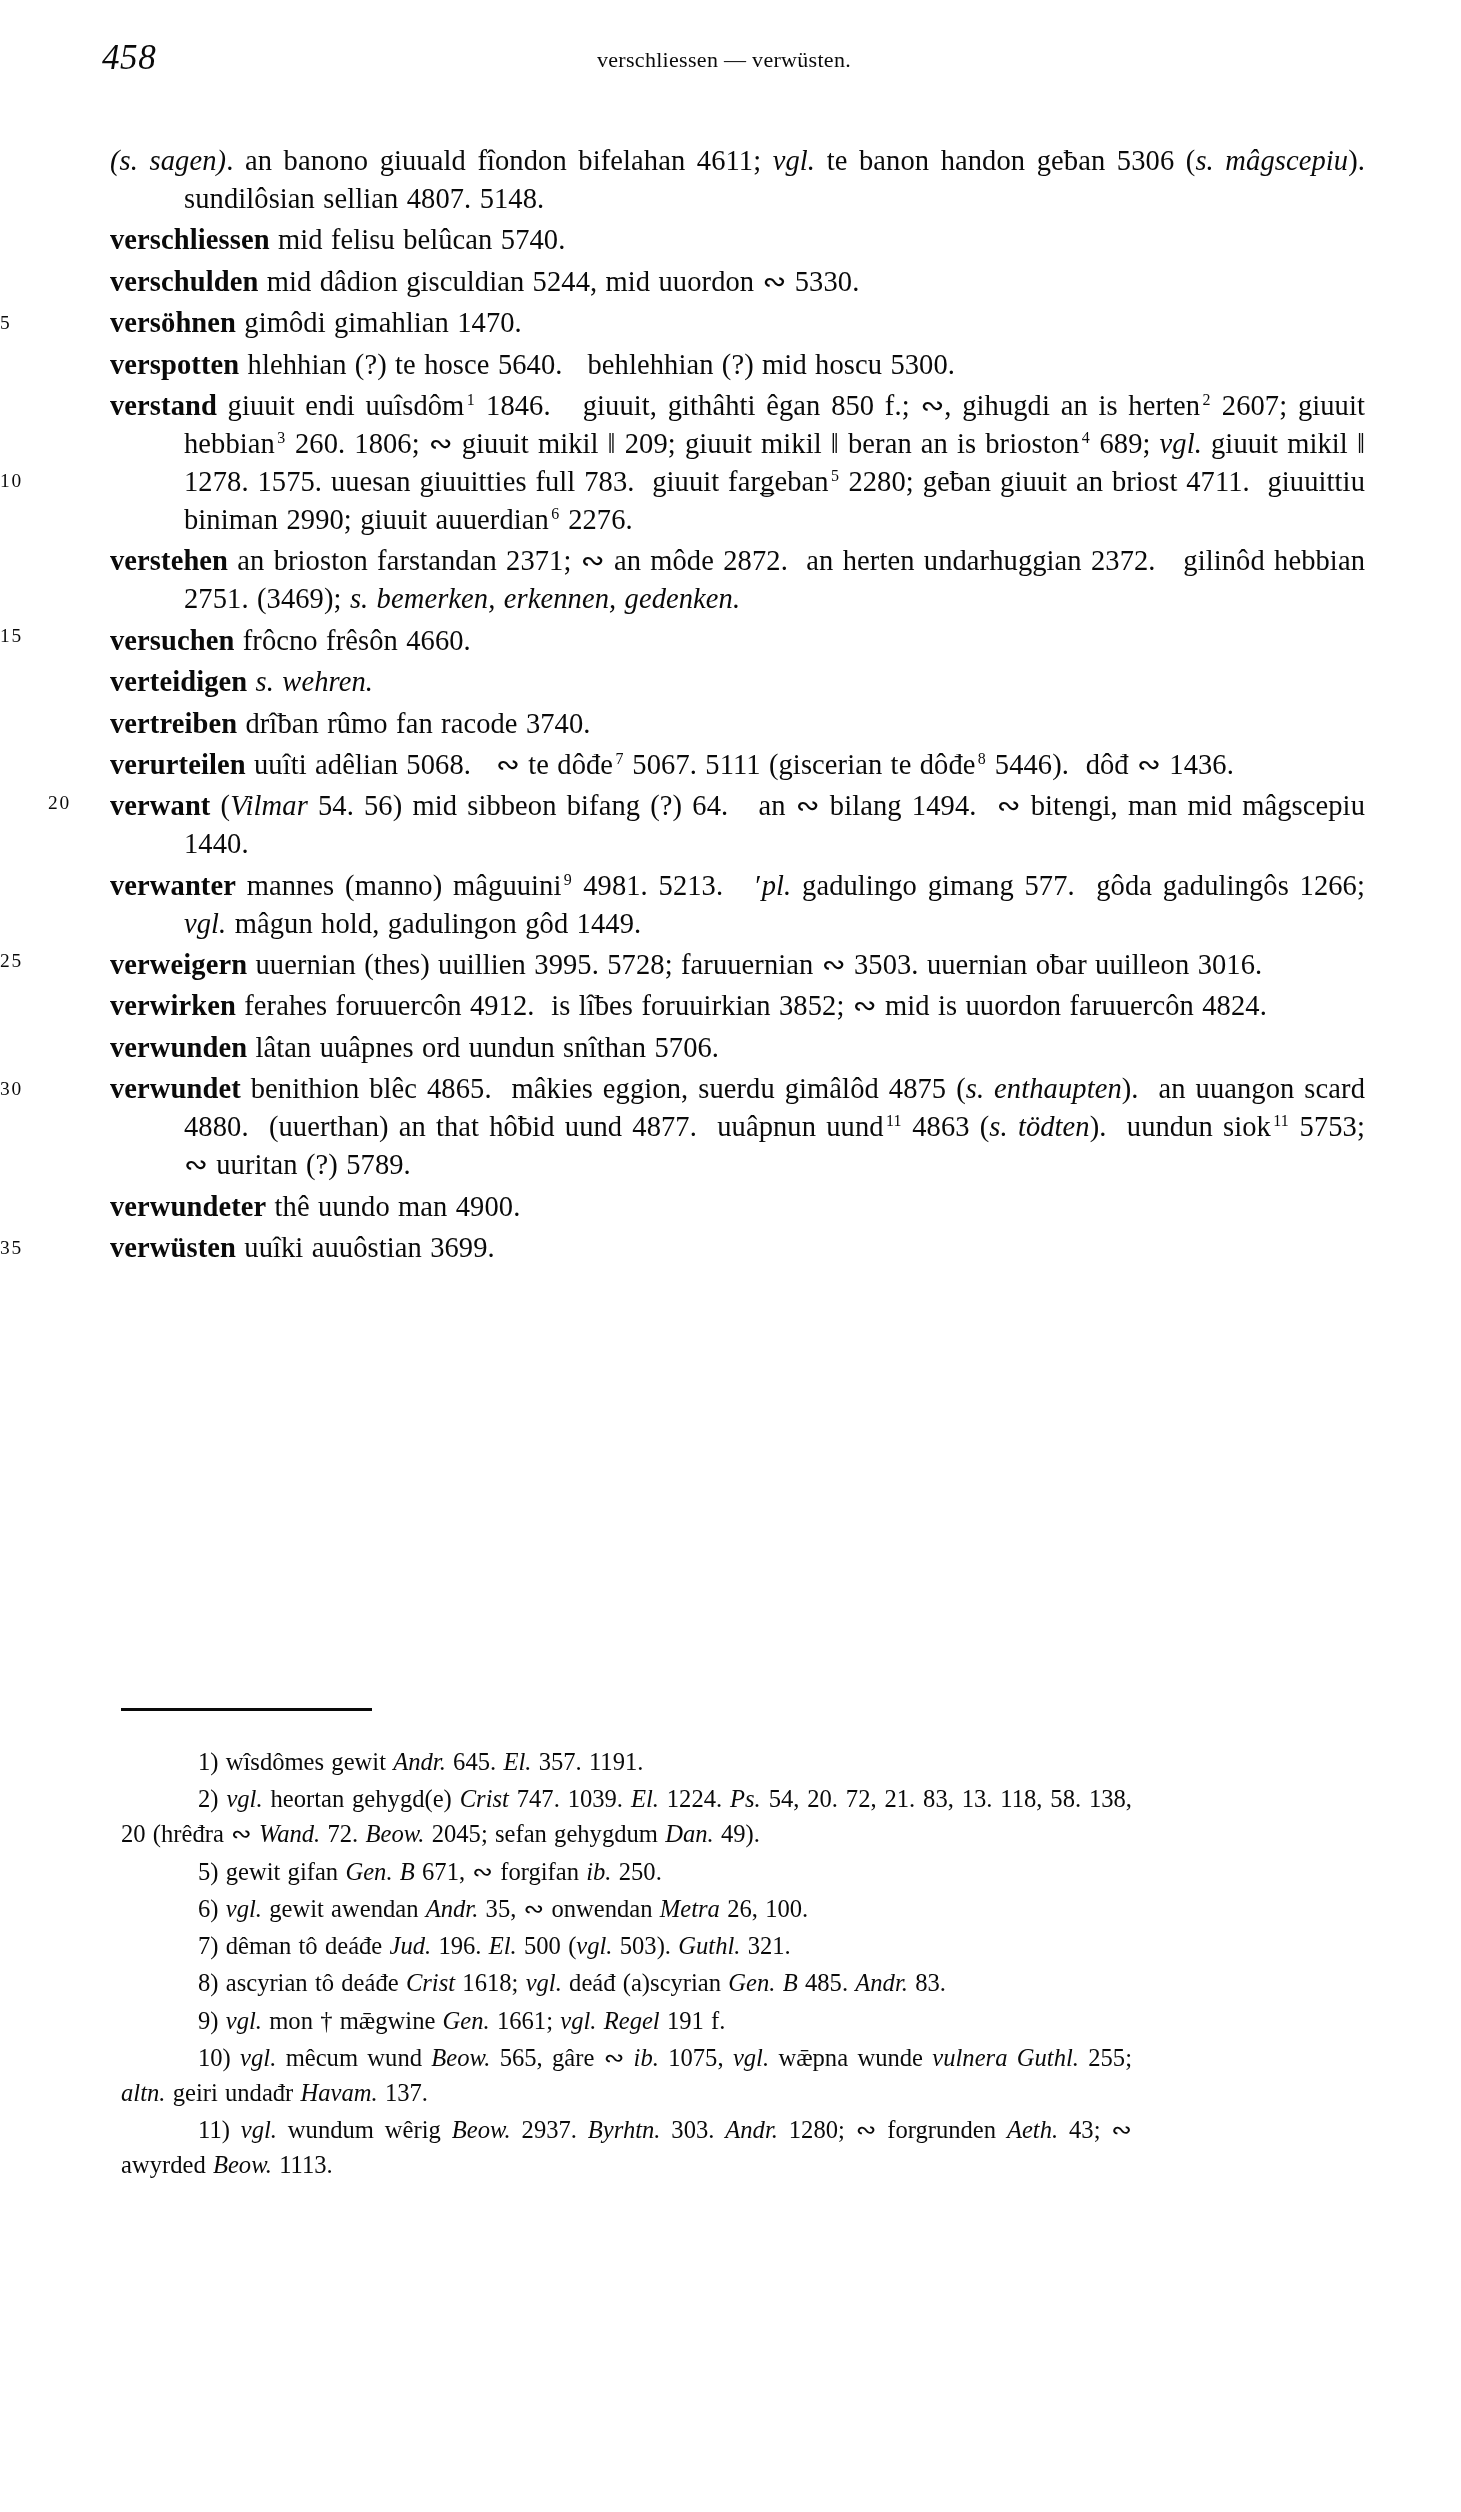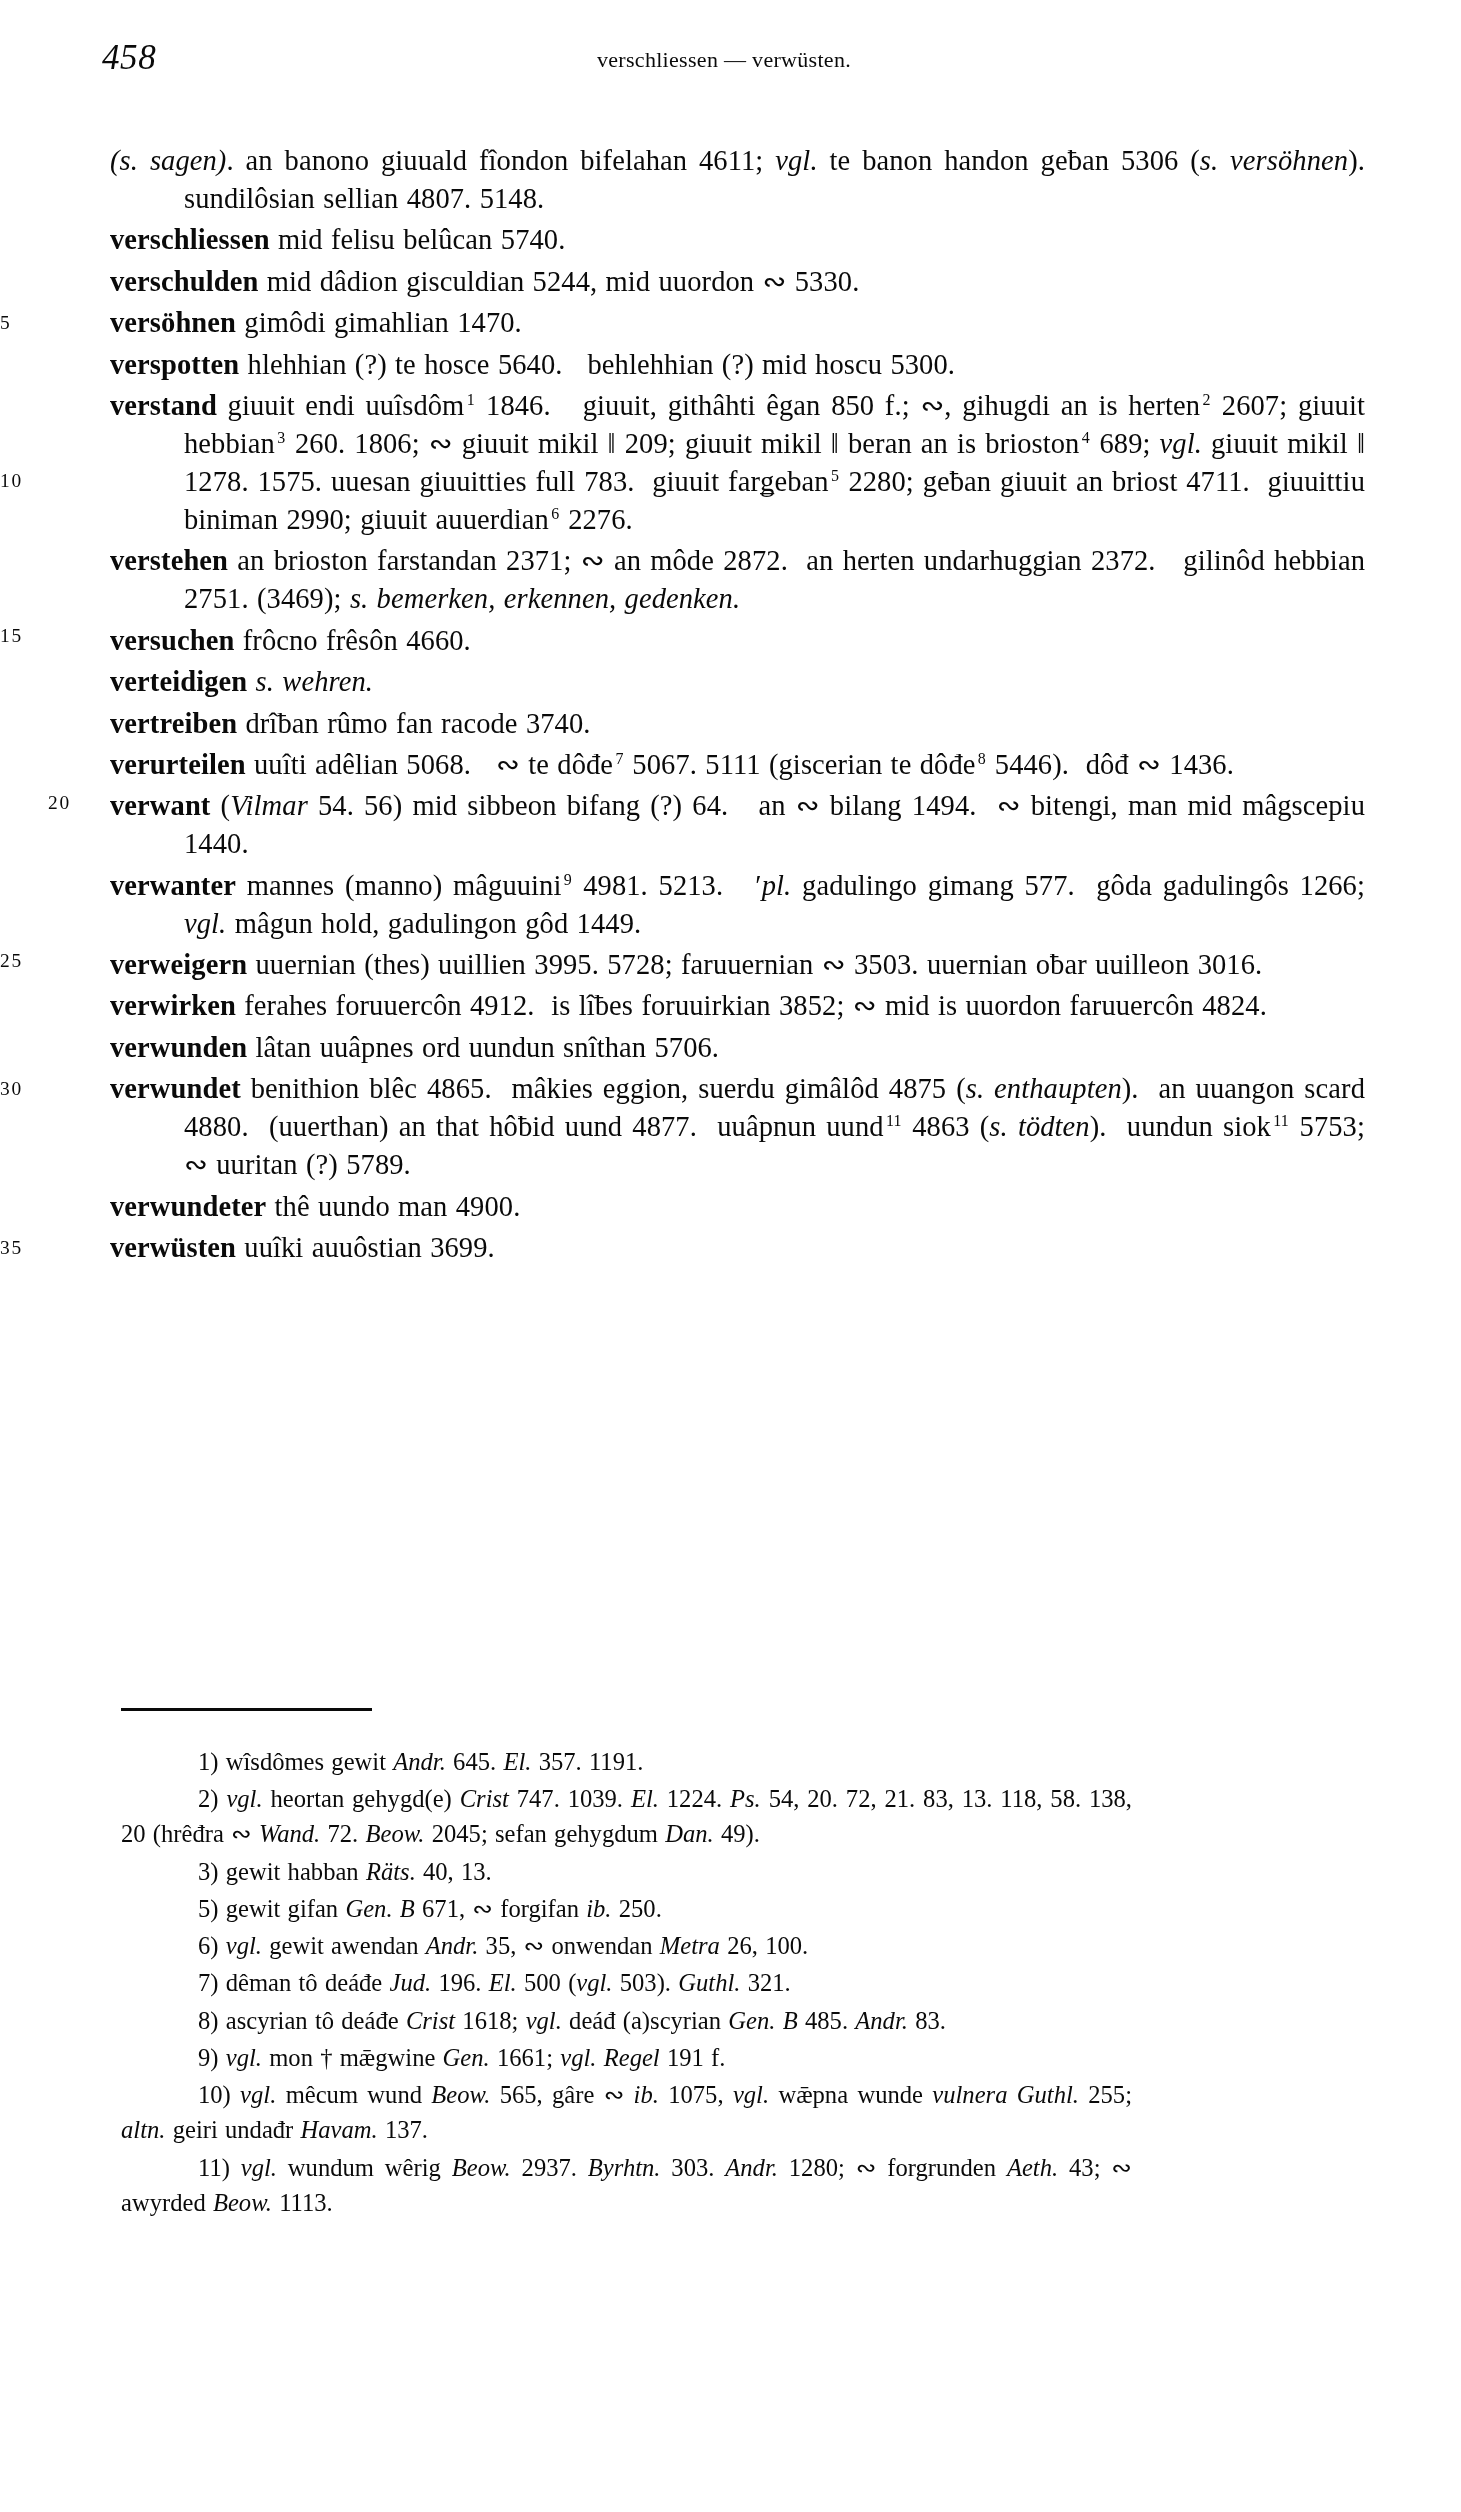--- a/index.html
+++ b/index.html
@@ -124,21 +124,21 @@
 <body>
 
 <div class="page">
 
   <div class="runhead">
     <div class="folio">458</div>
     <div class="runhead-title">verschliessen — verwüsten.</div>
   </div>
 
   <div class="body-block" id="entries-host">
-      <p class="entry"><span><span class="it">(s. sagen)</span>. an banono giuuald fîondon bifelahan 4611; <span class="it">vgl.</span> te banon handon ge﻿ƀan 5306 (<span class="it">s. versöhnen</span>). sundilôsian sellian 4807. 5148.</span></p>
+      <p class="entry"><span><span class="it">(s. sagen)</span>. an banono giuuald fîondon bifelahan 4611; <span class="it">vgl.</span> te banon handon ge﻿ƀan 5306 (<span class="it">s. mâgscepiu</span>). sundilôsian sellian 4807. 5148.</span></p>
       <p class="entry"><span><span class="hw">verschliessen</span> mid felisu belûcan 5740.</span></p>
       <p class="entry"><span><span class="hw">verschulden</span> mid dâdion gisculdian 5244, mid uuordon <span class="tilde">∾</span> 5330.</span></p>
       <p class="entry"><span class="lineno" style="top: 0px;">5</span><span><span class="hw">versöhnen</span> gimôdi gimahlian 1470.</span></p>
       <p class="entry"><span><span class="hw">verspotten</span> hlehhian (?) te hosce 5640.&nbsp;&nbsp; behlehhian (?) mid hoscu 5300.</span></p>
       <p class="entry"><span class="lineno" style="top: 75px;">10</span><span><span class="hw">verstand</span> giuuit endi uuîsdôm<sup>1</sup> 1846.&nbsp;&nbsp; giuuit, githâhti êgan 850 f.; <span class="tilde">∾</span>, gihugdi an is herten<sup>2</sup> 2607; giuuit hebbian<sup>3</sup> 260. 1806; <span class="tilde">∾</span> giuuit mikil ‖ 209; giuuit mikil ‖ beran an is brioston<sup>4</sup> 689; <span class="it">vgl.</span> giuuit mikil ‖ 1278. 1575. uuesan giuuitties full 783.&nbsp; giuuit far﻿ǥeban<sup>5</sup> 2280; geƀan giuuit an briost 4711.&nbsp; giuuittiu biniman 2990; giuuit auuerdian<sup>6</sup> 2276.</span></p>
       <p class="entry"><span class="lineno" style="top: 75px;">15</span><span><span class="hw">verstehen</span> an brioston farstandan 2371; <span class="tilde">∾</span> an môde 2872.&nbsp; an herten undarhuggian 2372.&nbsp;&nbsp; gilinôd hebbian 2751. (3469); <span class="it">s. bemerken, erkennen, gedenken.</span></span></p>
       <p class="entry"><span><span class="hw">versuchen</span> frôcno frêsôn 4660.</span></p>
       <p class="entry"><span><span class="hw">verteidigen</span> <span class="it">s. wehren.</span></span></p>
       <p class="entry"><span><span class="hw">vertreiben</span> drîƀan rûmo fan racode 3740.</span></p>
       <p class="entry"><span class="lineno" style="top: 38px; padding-left: 48px;">20</span><span><span class="hw">verurteilen</span> uuîti adêlian 5068.&nbsp;&nbsp; <span class="tilde">∾</span> te dôđe<sup>7</sup> 5067. 5111 (giscerian te dôđe<sup>8</sup> 5446).&nbsp; dôđ <span class="tilde">∾</span> 1436.</span></p>
@@ -150,21 +150,20 @@
       <p class="entry"><span class="lineno" style="top: 0px;">30</span><span><span class="hw">verwundet</span> benithion blêc 4865.&nbsp; mâkies eggion, suerdu gimâlôd 4875 (<span class="it">s. enthaupten</span>).&nbsp; an uuangon scard 4880.&nbsp; (uuerthan) an that hôƀid uund 4877.&nbsp; uuâpnun uund<sup>11</sup> 4863 (<span class="it">s. tödten</span>).&nbsp; uundun siok<sup>11</sup> 5753; <span class="tilde">∾</span> uuritan (?) 5789.</span></p>
       <p class="entry"><span><span class="hw">verwundeter</span> thê uundo man 4900.</span></p>
       <p class="entry"><span class="lineno" style="top: 0px;">35</span><span><span class="hw">verwüsten</span> uuîki auuôstian 3699.</span></p>
     </div>
 
   <div class="fn-rule"></div>
 
   <div class="footnotes" id="footnotes-host">
       <p class="fn">1) wîsdômes gewit <span class="it">Andr.</span> 645. <span class="it">El.</span> 357. 1191.</p>
       <p class="fn">2) <span class="it">vgl.</span> heortan gehygd(e) <span class="it">Crist</span> 747. 1039. <span class="it">El.</span> 1224. <span class="it">Ps.</span> 54, 20. 72, 21. 83, 13. 118, 58. 138, 20 (hrêđra <span class="tilde">∾</span> <span class="it">Wand.</span> 72. <span class="it">Beow.</span> 2045; sefan gehygdum <span class="it">Dan.</span> 49).</p>
-      <p class="fn">3) gewit habban <span class="it">Räts.</span> 40, 13.</p>
       <p class="fn">5) gewit gifan <span class="it">Gen. B</span> 671, <span class="tilde">∾</span> forgifan <span class="it">ib.</span> 250.</p>
       <p class="fn">6) <span class="it">vgl.</span> gewit awendan <span class="it">Andr.</span> 35, <span class="tilde">∾</span> onwendan <span class="it">Metra</span> 26, 100.</p>
       <p class="fn">7) dêman tô deáđe <span class="it">Jud.</span> 196. <span class="it">El.</span> 500 (<span class="it">vgl.</span> 503). <span class="it">Guthl.</span> 321.</p>
       <p class="fn">8) ascyrian tô deáđe <span class="it">Crist</span> 1618; <span class="it">vgl.</span> deáđ (a)scyrian <span class="it">Gen. B</span> 485. <span class="it">Andr.</span> 83.</p>
       <p class="fn">9) <span class="it">vgl.</span> mon † mǣgwine <span class="it">Gen.</span> 1661; <span class="it">vgl. Regel</span> 191 f.</p>
       <p class="fn">10) <span class="it">vgl.</span> mêcum wund <span class="it">Beow.</span> 565, gâre <span class="tilde">∾</span> <span class="it">ib.</span> 1075, <span class="it">vgl.</span> wǣpna wunde <span class="it">vulnera Guthl.</span> 255; <span class="it">altn.</span> geiri undađr <span class="it">Havam.</span> 137.</p>
       <p class="fn">11) <span class="it">vgl.</span> wundum wêrig <span class="it">Beow.</span> 2937. <span class="it">Byrhtn.</span> 303. <span class="it">Andr.</span> 1280; <span class="tilde">∾</span> forgrunden <span class="it">Aeth.</span> 43; <span class="tilde">∾</span> awyrded <span class="it">Beow.</span> 1113.</p>
     </div>
 
 </div>

